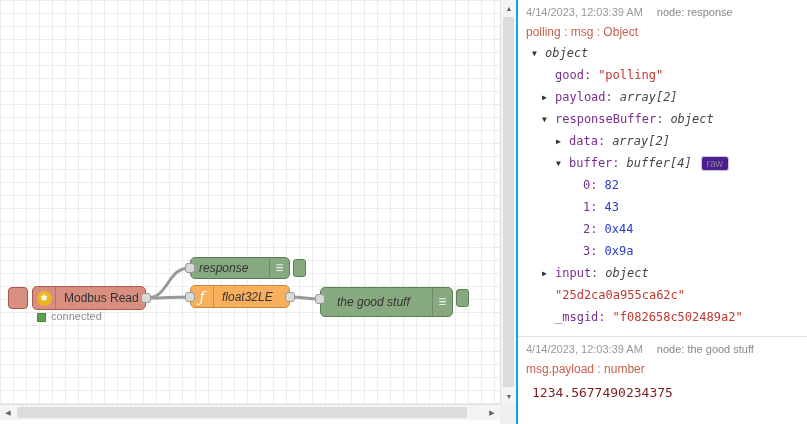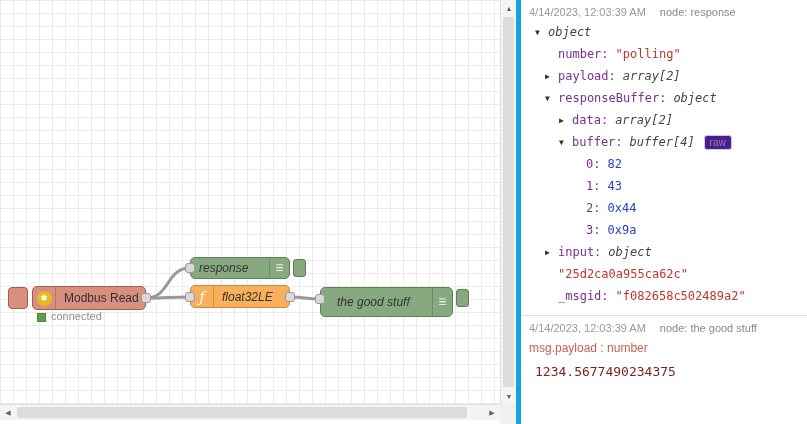--- a/index.html
+++ b/index.html
@@ -52,21 +52,21 @@
   .sb-btn { position:absolute; width:16px; height:16px; display:flex; align-items:center;
     justify-content:center; font-size:7px; color:#606060; }
   .sb-up{ left:0; top:0; } .sb-dn{ left:0; bottom:0; }
   .sb-lt{ left:0; top:0; } .sb-rt{ right:16px; top:0; }
   .v-thumb { position:absolute; left:2px; top:17px; width:11px; height:370px; background:#dcdcdc; border-radius:2px; }
   .h-thumb { position:absolute; left:17px; top:2px; width:450px; height:11px; background:#dcdcdc; border-radius:2px; }
   .sb-corner { position:absolute; left:500px; top:404px; width:16px; height:20px; background:#f0f0f0; }
 
   
   .debug { position:absolute; left:516px; top:0; width:291px; height:424px; background:#fff;
-    border-left:5px solid #0ea5e9; overflow:hidden; }
+    border-left:2px solid #0ea5e9; overflow:hidden; }
   .msg { padding:6px 8px 8px 8px; }
   .msg + .msg { border-top:1px solid #e0e0e0; }
   .meta { display:flex; gap:14px; font-size:11px; color:#999; }
   .meta .node-src { color:#888; }
   .path { margin-top:7px; font-size:12px; color:#c65f4e; }
   .tree { margin-top:3px; font-family:"DejaVu Sans Mono", monospace; font-size:12px; }
   .trow { display:flex; align-items:center; height:22px; white-space:pre; }
   .l0 { padding-left:6px; } .l1 { padding-left:16px; } .l2 { padding-left:30px; } .l3 { padding-left:44px; }
   .arrow { flex:0 0 13px; font-size:8px; color:#333; cursor:pointer; }
   .spacer { flex:0 0 13px; }
@@ -139,28 +139,29 @@
   </div>
   <div class="sb-corner"></div>
 
   <div class="debug">
 
     <div class="msg">
       <div class="meta">
         <span>4/14/2023, 12:03:39 AM</span>
         <span class="node-src">node: response</span>
       </div>
+      <div class="path">polling : msg : Object</div>
       <div class="tree">
         <div class="trow l0">
           <span class="arrow">▼</span>
           <span class="val type">object</span>
         </div>
         <div class="trow l1">
           <span class="spacer"></span>
-          <span class="key">number:</span>
+          <span class="key">good:</span>
           <span class="val string">"polling"</span>
         </div>
         <div class="trow l1">
           <span class="arrow">▶</span>
           <span class="key">payload:</span>
           <span class="val type">array[2]</span>
         </div>
         <div class="trow l1">
           <span class="arrow">▼</span>
           <span class="key">responseBuffer:</span>

